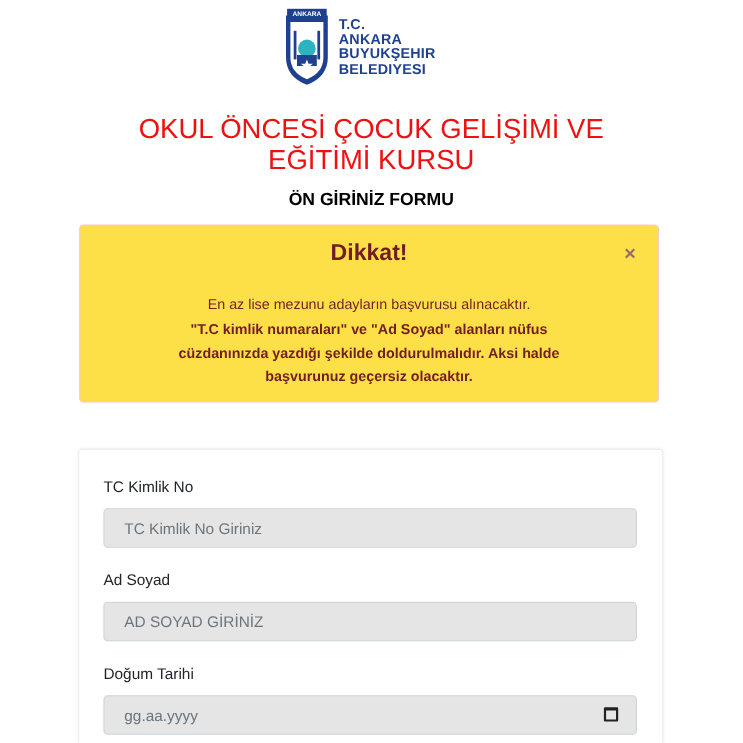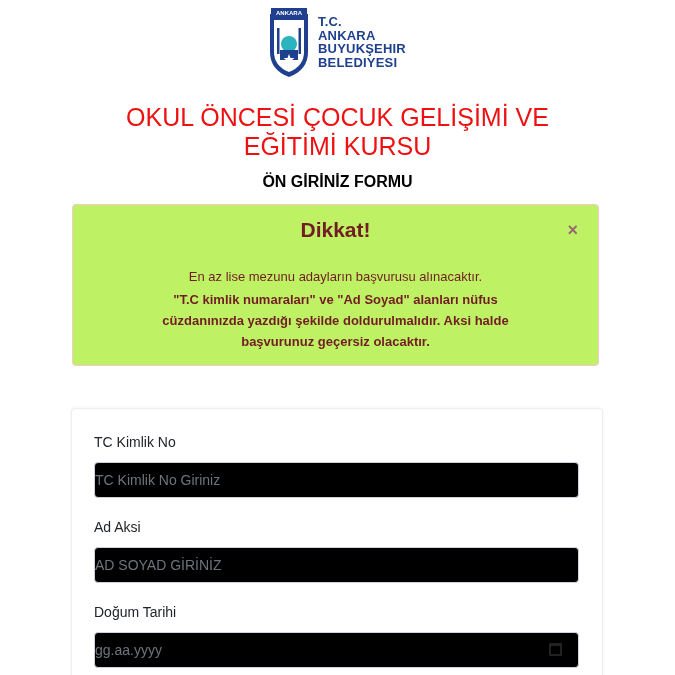--- a/index.html
+++ b/index.html
@@ -1,48 +1,48 @@
 <!DOCTYPE html>
 <html><head>
 <meta charset="utf-8">
 <style>
   html, body { margin:0; padding:0; }
   body {
     width:675px; height:675px; overflow:hidden; background:#ffffff;
     font-family:"Liberation Sans", sans-serif; color:#212529; position:relative;
   }
-  .logo { position:absolute; left:268px; top:5px; width:145px; height:74px; display:flex; align-items:center; }
+  .logo { position:absolute; left:258px; top:5px; width:145px; height:74px; display:flex; align-items:center; }
   .logo-shield { width:42px; height:72px; }
   .logo-text { margin-left:8px; font-weight:bold; color:#1f3f8f; font-size:13px; line-height:13.5px; letter-spacing:0.2px; }
   .title {
     position:absolute; left:80px; top:103px; width:515px; text-align:center;
     color:#ee1111; font-weight:normal; font-size:25px; line-height:29px;
   }
   .subtitle {
     position:absolute; left:80px; top:173px; width:515px; text-align:center;
     color:#000; font-weight:bold; font-size:16px;
   }
   .alert {
     position:absolute; left:72px; top:204px; width:527px; height:162px;
-    background:#bef264; border:1px solid #f5c6cb; border-radius:4px; box-sizing:border-box;
+    background:#fde047; border:1px solid #f5c6cb; border-radius:4px; box-sizing:border-box;
     color:#721c24; text-align:center;
   }
   .alert-title { margin-top:13px; font-size:21px; font-weight:bold; }
   .alert-close { position:absolute; right:20px; top:15px; font-size:18px; font-weight:bold; color:#9a6a70; cursor:pointer; }
   .alert-line1 { margin-top:27px; font-size:13px; }
   .alert-bold { margin:5px auto 0; width:400px; font-size:13px; font-weight:bold; line-height:21px; }
   .card {
     position:absolute; left:71px; top:408px; width:530px; height:280px;
     border:1px solid #eceef0; border-radius:4px; box-shadow:0 0 3px rgba(0,0,0,0.06); background:#fff;
   }
   .label { position:absolute; left:22px; font-size:14px; color:#212529; }
   .input {
     position:absolute; left:22px; width:485px; height:36px; box-sizing:border-box;
-    border:1px solid #ced4da; border-radius:4px; background:#000000;
-    font-family:"Liberation Sans", sans-serif; font-size:14px; color:#6c757d; padding:0 0;
+    border:1px solid #ced4da; border-radius:4px; background:#e5e5e5;
+    font-family:"Liberation Sans", sans-serif; font-size:14px; color:#6c757d; padding:0 18px;
     display:flex; align-items:center;
   }
   .cal-icon { position:absolute; right:16px; top:10px; width:13px; height:13px; border:2px solid #222; border-top-width:3px; box-sizing:border-box; border-radius:1px; }
 </style>
 </head>
 <body>
 
 <div class="logo">
   <svg class="logo-shield" viewBox="0 0 42 72">
     <path d="M2 8 H40 V46 Q40 64 21 71 Q2 64 2 46 Z" fill="#1f3f8f"></path>
@@ -72,21 +72,21 @@
   <div class="alert-line1">En az lise mezunu adayların başvurusu alınacaktır.</div>
   <div class="alert-bold">"T.C kimlik numaraları" ve "Ad Soyad" alanları nüfus cüzdanınızda yazdığı şekilde doldurulmalıdır. Aksi halde başvurunuz geçersiz olacaktır.</div>
 </div>
 
 <div class="card">
   <div class="label" style="top:25px">TC Kimlik No</div>
   <div class="input" style="top:53px">
     <span>TC Kimlik No Giriniz</span>
   </div>
 
-  <div class="label" style="top:110px">Ad Aksi</div>
+  <div class="label" style="top:110px">Ad Soyad</div>
   <div class="input" style="top:138px">
     <span>AD SOYAD GİRİNİZ</span>
   </div>
 
   <div class="label" style="top:195px">Doğum Tarihi</div>
   <div class="input" style="top:223px">
     <span>gg.aa.yyyy</span>
     <span class="cal-icon"></span>
   </div>
 </div>

